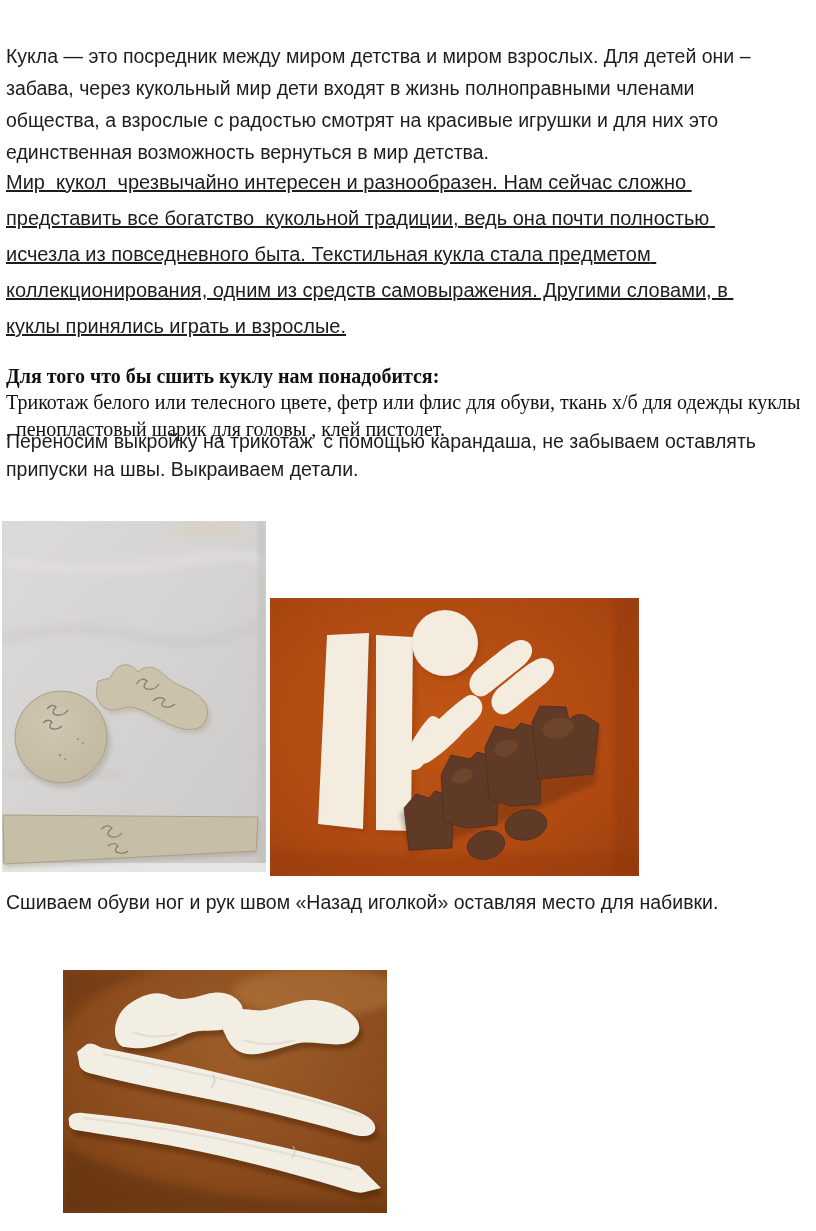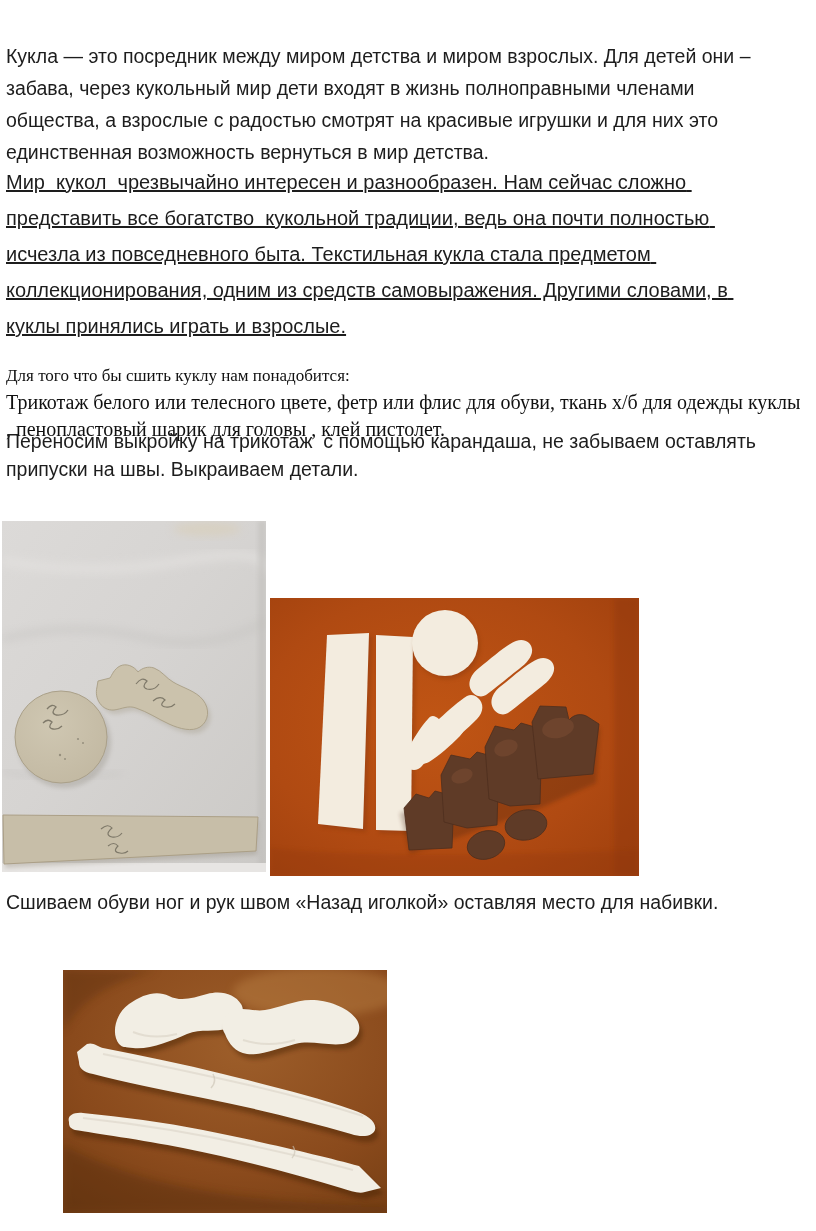--- a/index.html
+++ b/index.html
@@ -9,21 +9,21 @@
     overflow:hidden;
     position:relative;
     font-family:"Liberation Sans","DejaVu Sans",sans-serif;
     color:#1d1d1d;
   }
   .abs{position:absolute;margin:0;}
   .sans{font-family:"Liberation Sans","DejaVu Sans",sans-serif;white-space:pre-wrap;}
   .serif{font-family:"Liberation Serif","DejaVu Serif",serif;color:#101010;white-space:pre-wrap;}
   #p1{left:6px;top:40px;width:778px;font-size:19.5px;line-height:32px;}
   #p2{left:6px;top:164px;width:778px;font-size:20px;line-height:36px;text-decoration:underline;}
-  #mhead{left:6px;top:363px;width:796px;font-size:17px;line-height:26px;font-weight:normal;}
+  #mhead{left:6px;top:363px;width:796px;font-size:20px;line-height:26px;font-weight:bold;}
   #mbody{left:6px;top:389px;width:800px;font-size:20px;line-height:27px;}
   #ptransfer{left:6px;top:428px;width:788px;font-size:19.5px;line-height:27.5px;}
   #psew{left:6px;top:888px;width:790px;font-size:19.5px;line-height:28px;}
   figure.photo{padding:0;margin:0;position:absolute;}
   figure.photo svg{display:block;width:100%;height:100%;}
   #photoL{left:2px;top:521px;width:264px;height:351px;}
   #photoR{left:270px;top:598px;width:369px;height:278px;}
   #photoB{left:63px;top:970px;width:324px;height:243px;}
 </style>
 </head>

